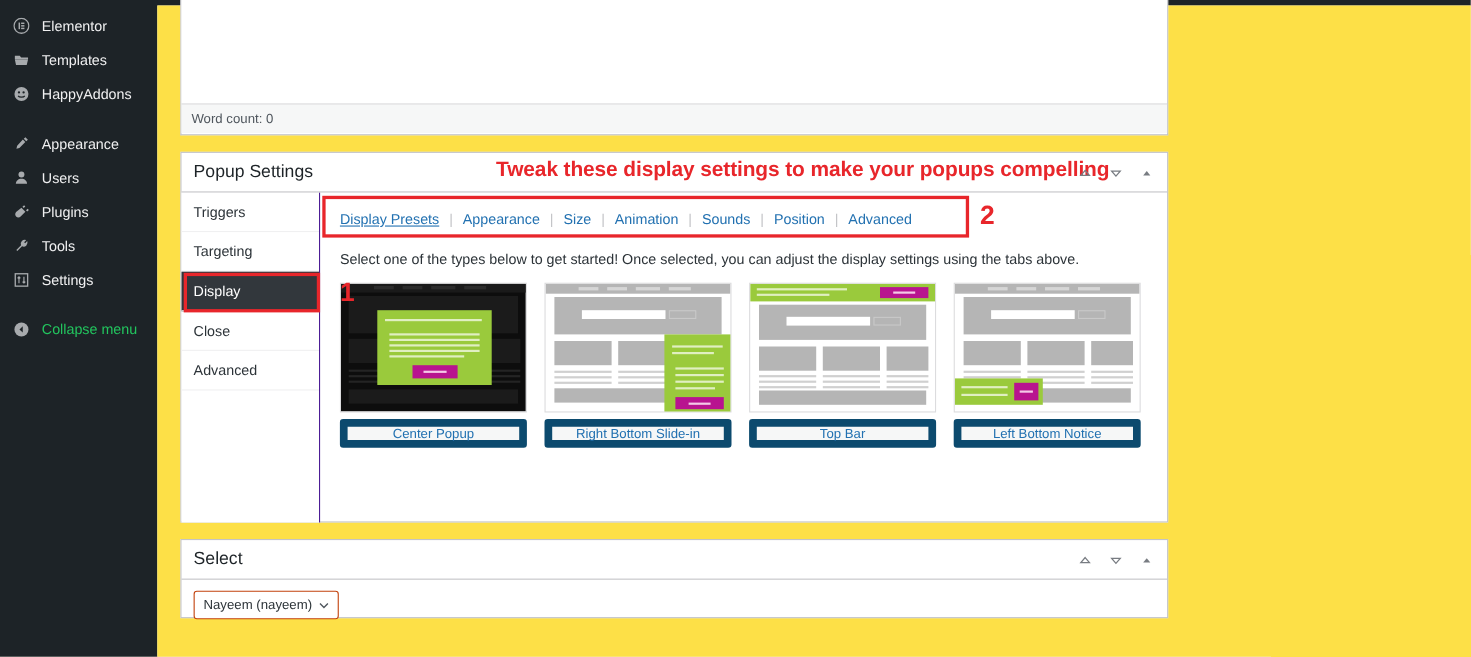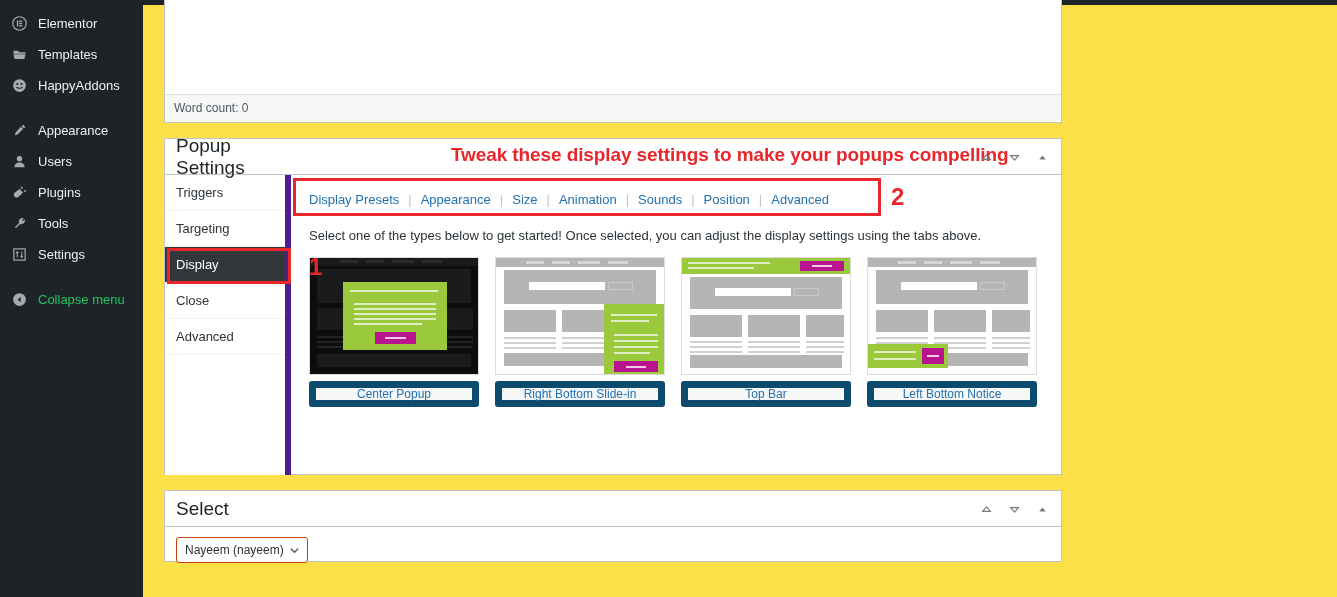--- a/index.html
+++ b/index.html
@@ -49,59 +49,59 @@
     font-size: 12px; color: #50575e;
   }
 
   
   #popup-settings { left: 21px; top: 133px; width: 898px; height: 337px; }
   .mb-header {
     height: 36px; border-bottom: 1px solid #c3c4c7;
     display: flex; align-items: center; position: relative;
   }
   .mb-title {
-    font-size: 19px; color: #1d2327; font-weight: 400;
+    font-size: 16px; color: #1d2327; font-weight: 400;
     padding-left: 11px; width: 126px;
   }
   .mb-handle-actions {
     position: absolute; right: 6px; top: 0; height: 36px;
     display: flex; align-items: center; gap: 2px;
   }
   .handle-btn {
     width: 26px; height: 30px; display: flex; align-items: center;
     justify-content: center; cursor: pointer; color: #787c82;
   }
   .handle-btn svg { width: 13px; height: 13px; }
 
   .annot-banner {
     position: absolute; left: 286px; top: 5px;
     font-size: 19px; font-weight: bold; color: #e8262b;
     letter-spacing: -0.1px; white-space: nowrap;
   }
 
   .mb-body { display: flex; height: 300px; }
   #settings-tabs {
-    width: 126px; flex: 0 0 126px; border-right: 6px solid #4c1d95;
+    width: 126px; flex: 0 0 126px; border-right: 1px solid #4c1d95;
     background: #fff; padding-top: 0;
   }
   .stab {
     height: 36px; display: flex; align-items: center;
     padding-left: 11px; font-size: 13px; color: #2c3338;
     border-bottom: 1px solid #f0f0f1; cursor: pointer;
   }
   .stab.active { background: #32373c; color: #fff; }
 
   #settings-content { flex: 1; padding: 13px 16px 0 16px; position: relative; }
 
   #subtab-row {
     display: flex; align-items: center; font-size: 13px;
     padding: 4px 2px 6px 2px;
   }
   .subtab { color: #2271b1; cursor: pointer; white-space: nowrap; }
-  .subtab.active { color: #2271b1; font-weight: 400; }
+  .subtab.active { color: #2271b1; text-decoration: underline; font-weight: 400; }
   .subsep { color: #c3c4c7; margin: 0 9px; }
 
   #preset-help {
     font-size: 13px; color: #2c3338; margin-top: 15px; margin-left: 2px;
   }
 
   #preset-grid { display: flex; gap: 16px; margin-top: 14px; margin-left: 2px; }
   .preset { width: 170px; }
   .preset-thumb {
     width: 170px; height: 118px; border: 1px solid #dcdcde;

